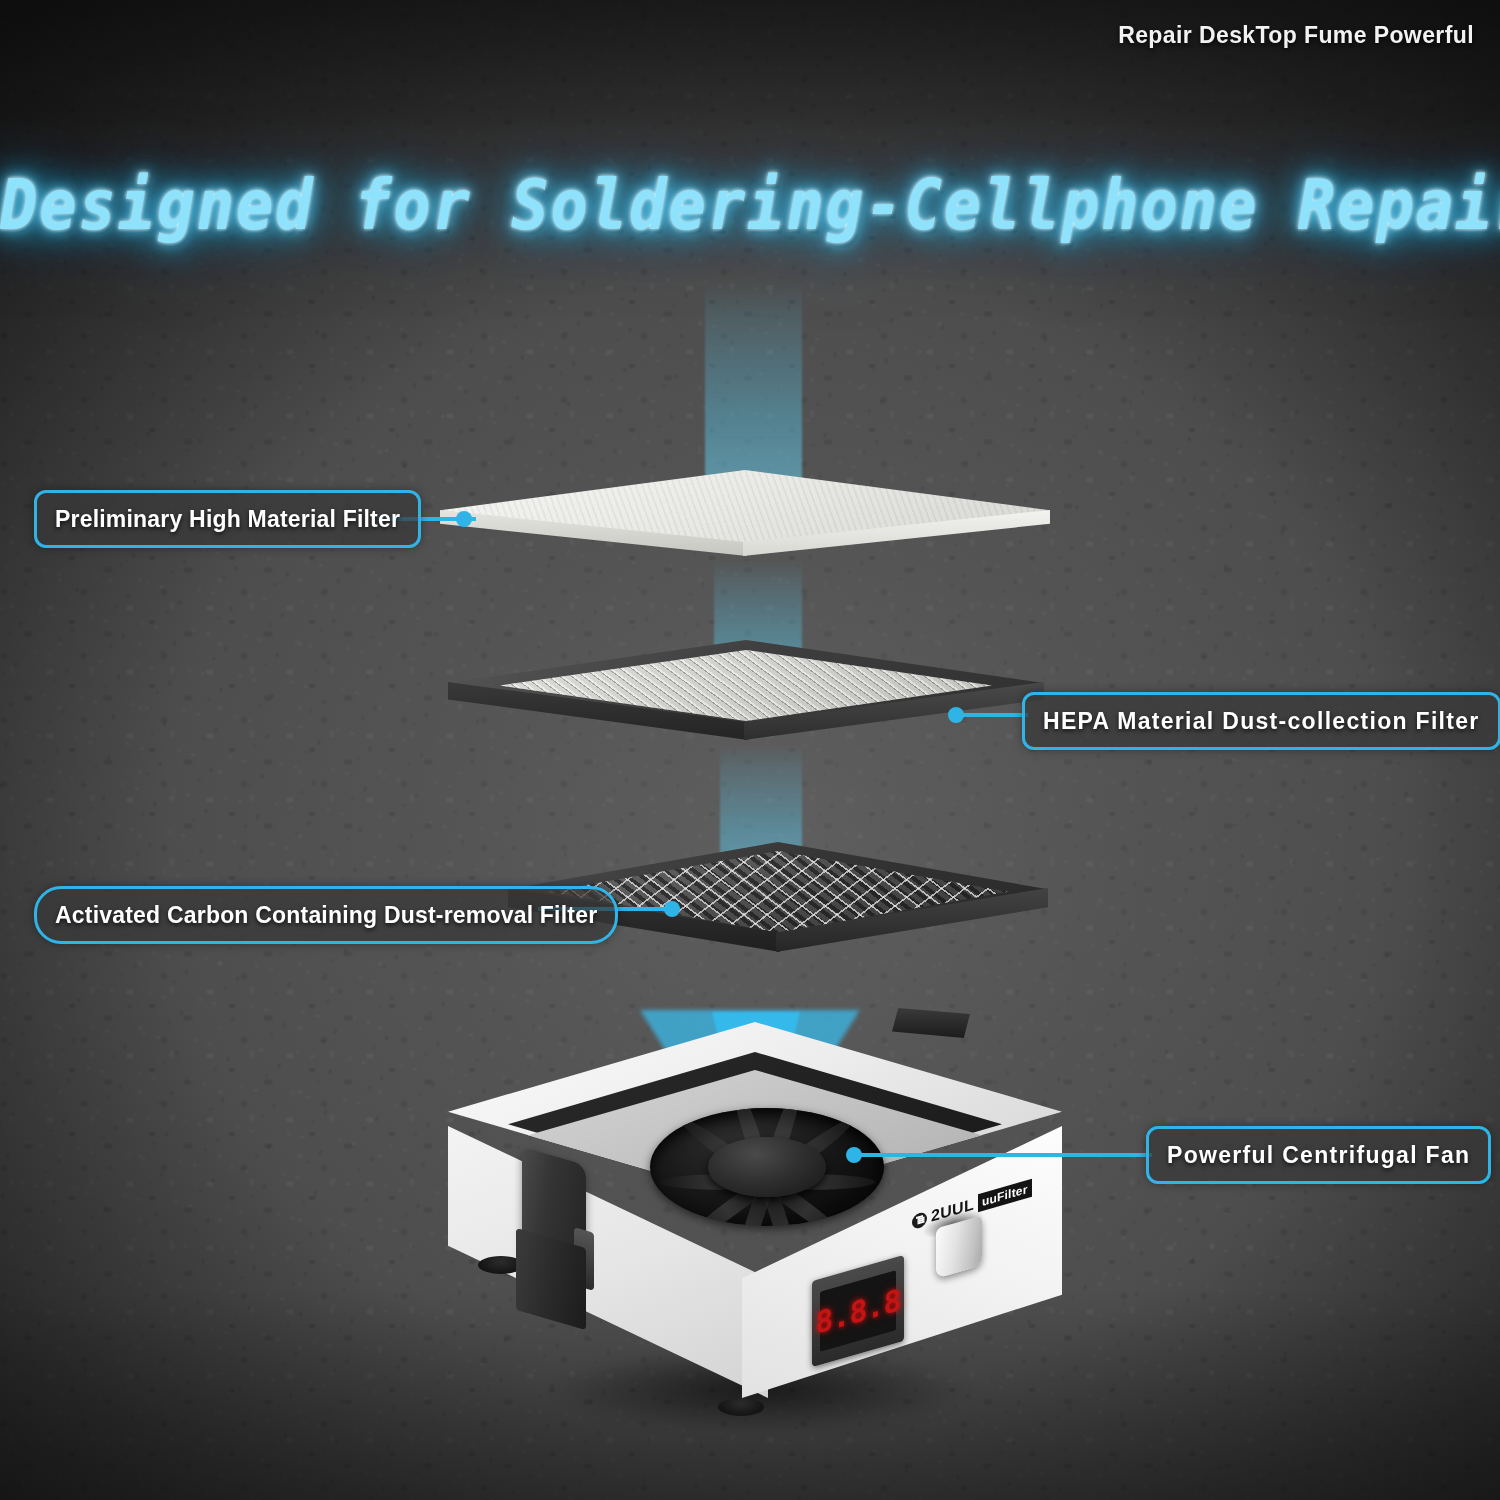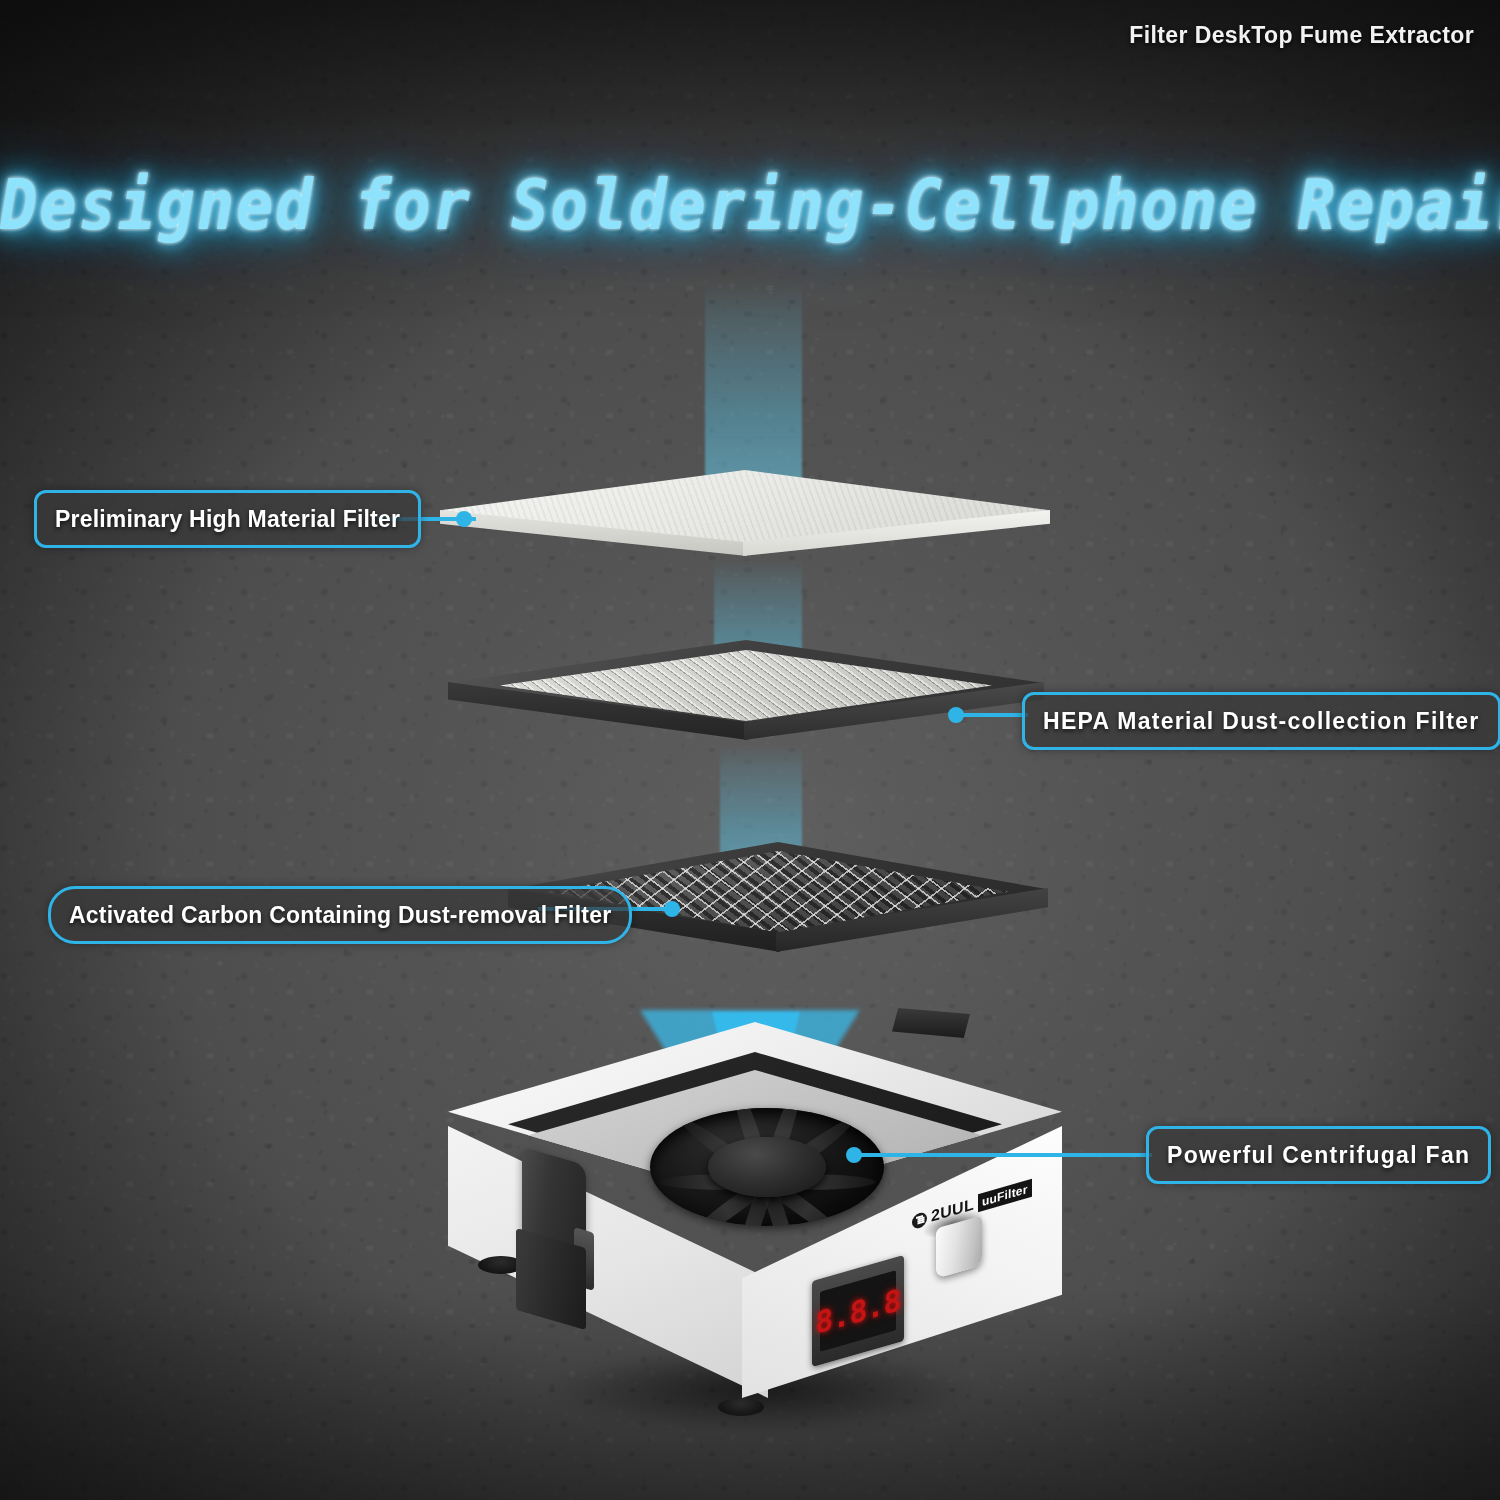--- a/index.html
+++ b/index.html
@@ -398,21 +398,21 @@
   }
   .dot{
     position:absolute;
     width:16px; height:16px; border-radius:50%;
     background:#2fb4e8;
   }
 
   
   #c1{ left:34px;   top:490px;  }
   #c2{ left:1022px; top:692px;  }
-  #c3{ left:48px;   top:886px;border-radius:27px;  }
+  #c3{ left:34px;   top:886px;border-radius:27px;  }
   #c4{ left:1146px; top:1126px; }
 
   #l1{ left:378px;  top:517px;  width:98px;  }
   #d1{ left:456px;  top:511px;  }
 
   #l2{ left:960px;  top:713px;  width:68px;  }
   #d2{ left:948px;  top:707px;  }
 
   #l3{ left:538px;  top:907px;  width:140px; }
   #d3{ left:664px;  top:901px;  }
@@ -424,21 +424,21 @@
 <body>
 
 <div id="stage">
 
   <div class="bg-base"></div>
   <div class="bg-grain"></div>
   <div class="bg-grain2"></div>
   <div class="bg-vignette"></div>
   <div class="bg-topdark"></div>
 
-  <div class="kicker">Filter DeskTop Fume Extractor</div>
+  <div class="kicker">Repair DeskTop Fume Powerful</div>
   <div class="hero-title">Designed for Soldering-Cellphone Repair</div>
 
   <div class="beam beam-col b1"></div>
   <div class="beam beam-col b2"></div>
   <div class="beam beam-col b3"></div>
 
   <div class="pad">
     <div class="top"></div>
     <div class="stripes"></div>
     <div class="edgeL"></div>

